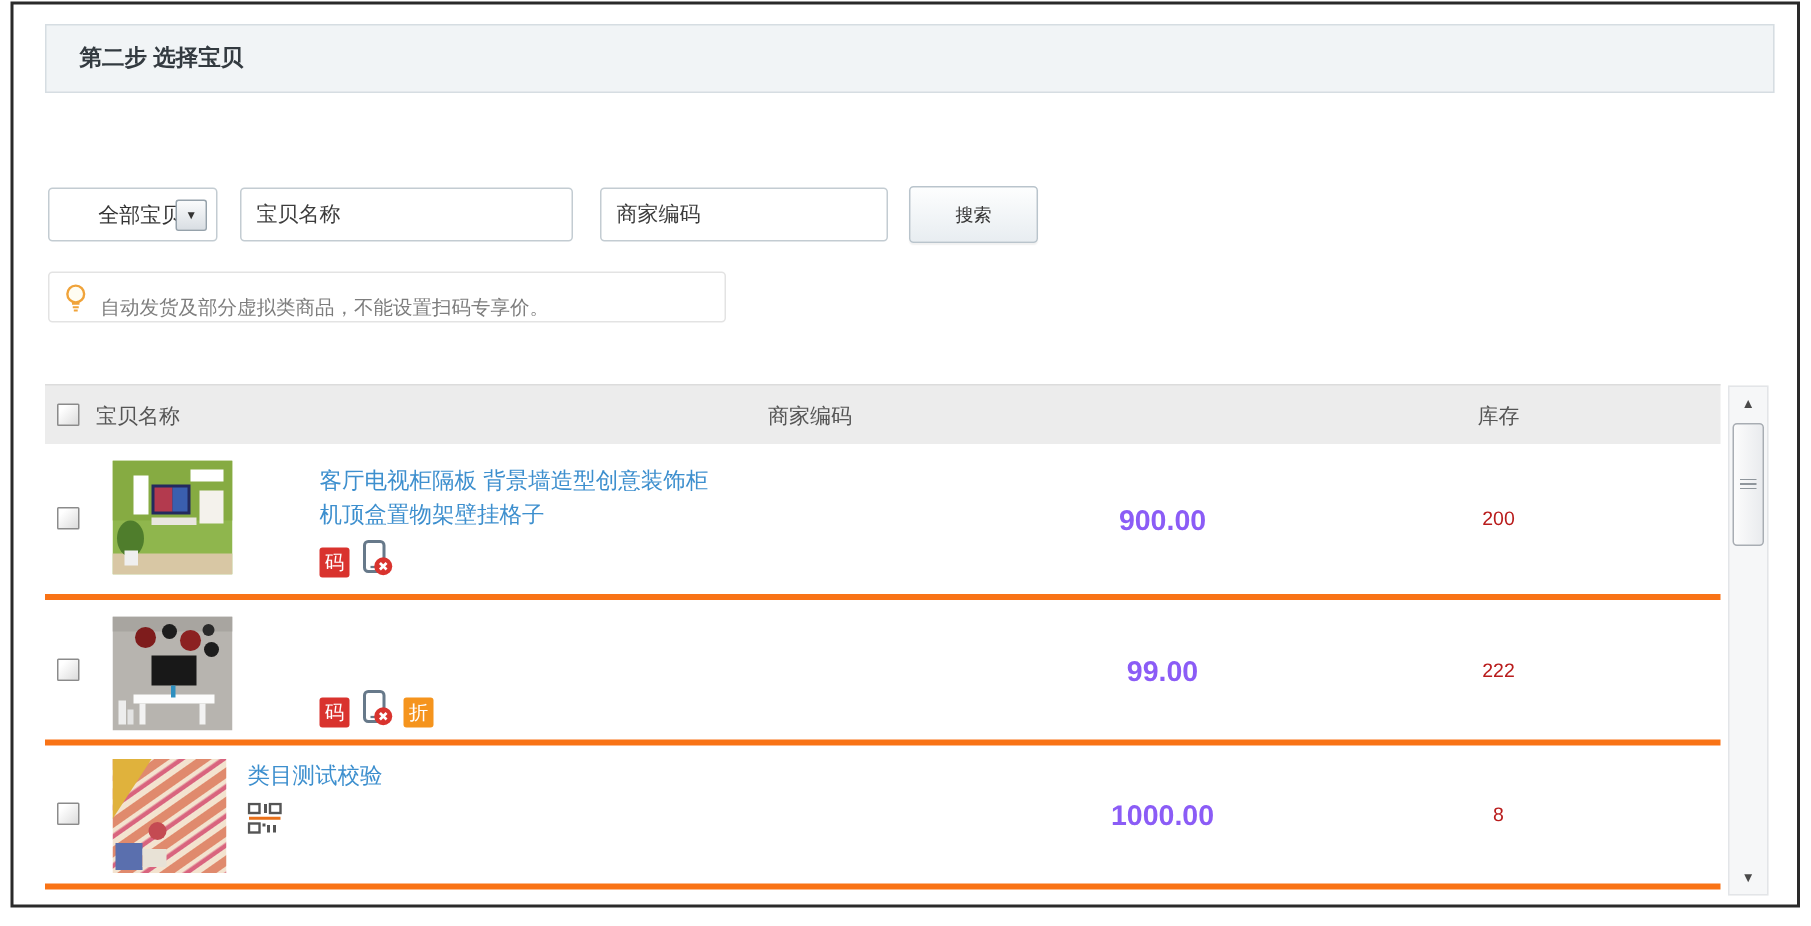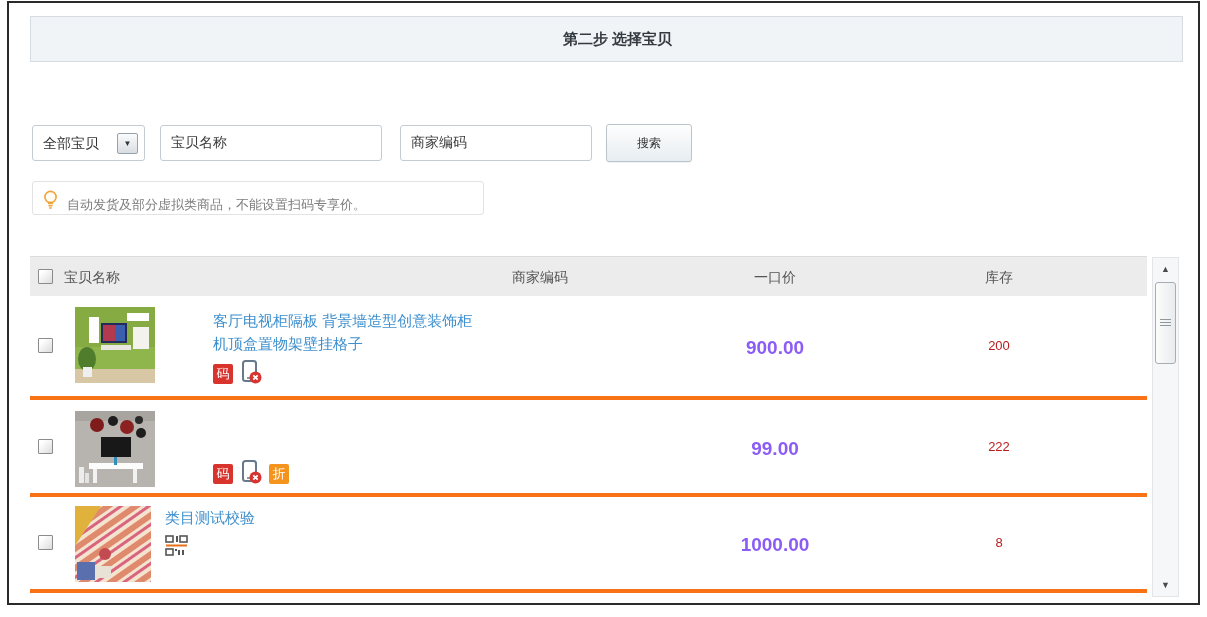--- a/index.html
+++ b/index.html
@@ -5,26 +5,26 @@
   * { margin:0; padding:0; box-sizing:border-box; }
   html,body { width:1207px; height:617px; background:#fff;
               font-family:"Liberation Sans","DejaVu Sans",sans-serif; overflow:hidden; }
   .frame { position:absolute; left:7px; top:1px; right:7px; bottom:12px;
            border:2px solid #2a2a2a; background:#fff; }
 
   
   .panel-header { position:absolute; left:21px; top:13px; width:1153px; height:46px;
                   background:#f1f4f6; border:1px solid #d6dde2; }
   .panel-header .title { line-height:44px; padding-left:22px; font-size:15px;
-                         font-weight:bold; color:#333a40;text-align:center; }
+                         font-weight:bold; color:#333a40; }
 
   
   .select-box { position:absolute; left:23px; top:122px; width:113px; height:36px;
                 border:1px solid #c3ccd2; border-radius:3px; background:#fff; }
-  .select-box .sel-val { line-height:34px; padding-left:10px; font-size:14px; color:#333; }
+  .select-box .sel-val { line-height:34px; padding-left:10px; font-size:14px; color:#333;text-align:center; }
   .sel-arrow { position:absolute; right:6px; top:7px; width:21px; height:21px;
                border:1px solid #96a2ab; border-radius:2px; text-align:center;
                background:linear-gradient(#fafbfc,#d9dee3); font-size:8px; color:#333;
                line-height:20px; }
   .text-input { position:absolute; height:36px; border:1px solid #c3ccd2; border-radius:3px;
                 padding:0 10px; font-size:14px; color:#3c3c3c; background:#fff;
                 font-family:"Liberation Sans","DejaVu Sans",sans-serif; }
   .input-name { left:151px; top:122px; width:222px; }
   .input-code { left:391px; top:122px; width:192px; }
   .search-btn { position:absolute; left:597px; top:121px; width:86px; height:38px;
@@ -115,21 +115,20 @@
       </svg>
     </span>
     <span class="txt">自动发货及部分虚拟类商品，不能设置扫码专享价。</span>
   </div>
 
   <div class="table">
     <div class="thead">
       <span class="cbx"></span>
       <span class="th-name">宝贝名称</span>
       <span class="col-code">商家编码</span>
-      <span class="col-price">一口价</span>
       <span class="col-stock">库存</span>
     </div>
 
     <div class="row row-1">
       <span class="cbx"></span>
       <span class="pimg">
         <svg width="80" height="76" viewBox="0 0 80 76">
           <rect width="80" height="76" fill="#8fb64d"></rect>
           <rect y="0" width="80" height="40" fill="#86ab42"></rect>
           <rect y="62" width="80" height="14" fill="#d8c7a4"></rect>

